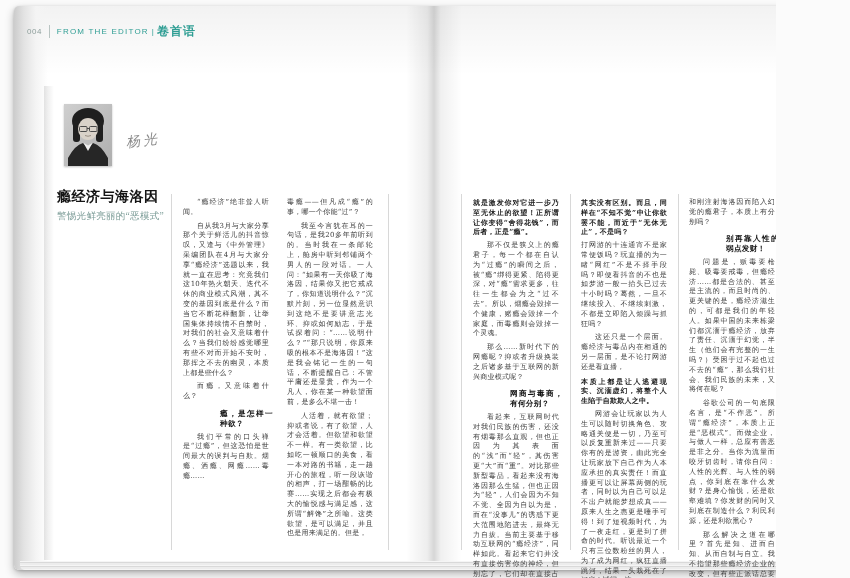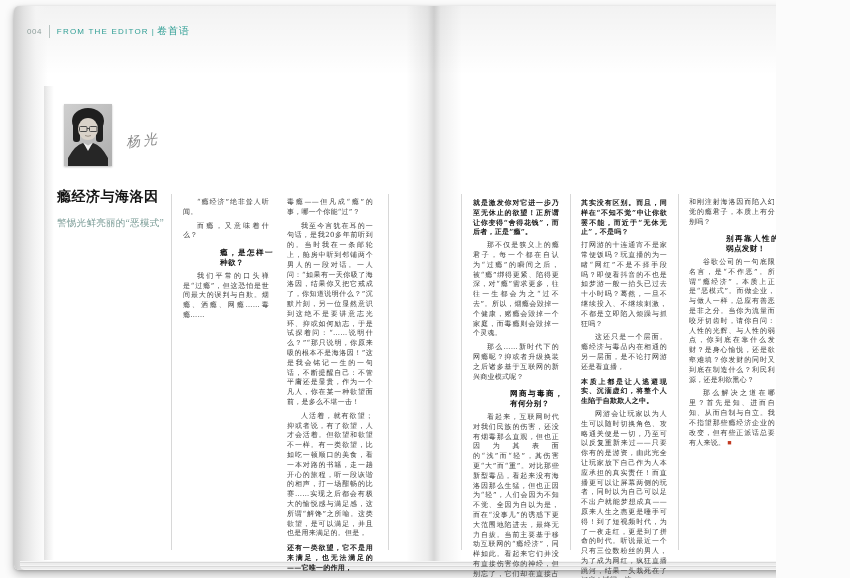--- a/index.html
+++ b/index.html
@@ -22,35 +22,35 @@
           background:repeating-linear-gradient(to right,#f7f7f7 0 2px,#dcdcdc 2px 3px,#efefef 3px 5px);}
   .page-stack-bottom{position:absolute;left:6px;right:14px;bottom:0;height:9px;border-radius:0 0 5px 5px;
           background:repeating-linear-gradient(to bottom,#f5f5f5 0 1px,#d9d9d9 1px 2px,#ececec 2px 4px);}
 
   
   .hdr-left{position:absolute;left:27px;top:24px;display:flex;align-items:center;height:14px;}
   .hdr-num{font-size:8px;color:#8d9e9b;letter-spacing:.5px;}
   .hdr-bar{display:inline-block;width:1px;height:13px;background:#b9c4c2;margin:0 7px;}
   .hdr-en{font-size:8px;color:#2f9e94;letter-spacing:1.2px;}
   .hdr-sep{font-size:8px;color:#2f9e94;margin:0 3px;}
-  .hdr-cn{font-size:10px;color:#2f9e94;font-weight:normal;letter-spacing:1px;}
+  .hdr-cn{font-size:12px;color:#2f9e94;font-weight:bold;letter-spacing:1px;}
   .hdr-right{position:absolute;left:789px;top:16px;border-left:1px solid #c0c0c0;
              padding:3px 0 6px 8px;font-size:19px;color:#7d7d7d;letter-spacing:.5px;}
 
   
   .photo{position:absolute;left:64px;top:104px;width:48px;height:62px;
          box-shadow:0 1px 2px rgba(0,0,0,.25);}
   .signature{position:absolute;left:126px;top:132px;font-family:"DejaVu Serif",serif;
          font-style:italic;font-size:14px;color:#8a8a8a;letter-spacing:3px;
          transform:rotate(-7deg);}
 
   
   .title-block{position:absolute;left:57px;top:189px;width:118px;font-family:Liberation Serif, serif;}
   .art-title{font-size:14px;line-height:1.2;font-weight:bold;color:#141414;letter-spacing:.5px;margin:0;}
-  .art-sub{font-size:9.5px;color:#7b9c97;margin-top:11px;letter-spacing:.3px;}
+  .art-sub{font-size:9.5px;color:#7b9c97;margin-top:4px;letter-spacing:.3px;}
 
   
   .rule{position:absolute;top:194px;height:356px;width:1px;background:#d8d8d8;}
   .col{position:absolute;top:194px;width:94px;font-family:"DejaVu Serif",serif;
        font-size:7px;line-height:9.8px;color:#3c3c3c;text-align:justify;
        text-justify:inter-character;letter-spacing:.25px;}
   .col p{margin:4px;}
   .col .p{text-indent:2em;}
   .col .pc{text-indent:0;}
   .col .pbc{text-indent:0;font-weight:bold;color:#1c1c1c;}
@@ -112,45 +112,46 @@
   </div>
 
   <div class="rule" style="left:171px"></div>
   <div class="rule" style="left:388px"></div>
   <div class="rule" style="left:461px"></div>
   <div class="rule" style="left:570px"></div>
   <div class="rule" style="left:678px"></div>
 
   <div class="col" style="left:179px">
       <p class="p">“瘾经济”绝非耸人听闻。</p>
+      <p class="p">自从我3月与大家分享那个关于鲜活儿的抖音惊叹，又逢与《中外管理》采编团队在4月与大家分享“瘾经济”选题以来，我就一直在思考：究竟我们这10年热火朝天、迭代不休的商业模式风潮，其不变的基因到底是什么？而当它不断花样翻新，让举国集体持续情不自禁时，对我们的社会又意味着什么？当我们纷纷感觉哪里有些不对而开始不安时，那挥之不去的幽灵，本质上都是些什么？</p>
       <p class="p">而瘾，又意味着什么？</p>
       <p class="h">瘾，是怎样一种欲？</p>
       <p class="p">我们平常的口头禅是“过瘾”，但这恐怕是世间最大的误判与自欺。烟瘾、酒瘾、网瘾……毒瘾……</p>
     </div>
   <div class="col" style="left:283px">
       <p class="pc">毒瘾——但凡成“瘾”的事，哪一个你能“过”？</p>
       <p class="p">我至今言犹在耳的一句话，是我20多年前听到的。当时我在一条邮轮上，舱房中听到邻铺两个男人的一段对话。一人问：“如果有一天你吸了海洛因，结果你又把它戒成了，你知道说明什么？”沉默片刻，另一位显然意识到这绝不是要讲意志光环、抑或如何励志，于是试探着问：“……说明什么？”“那只说明，你原来吸的根本不是海洛因！”这是我会铭记一生的一句话，不断提醒自己：不管平庸还是显贵，作为一个凡人，你在某一种欲望面前，是多么不堪一击！</p>
       <p class="p">人活着，就有欲望；抑或者说，有了欲望，人才会活着。但欲望和欲望不一样。有一类欲望，比如吃一顿顺口的美食，看一本对路的书籍，走一趟开心的旅程，听一段诙谐的相声，打一场酣畅的比赛……实现之后都会有极大的愉悦感与满足感，这所谓“解馋”之所喻。这类欲望，是可以满足，并且也是用来满足的。但是，</p>
-      <p class="pbc">还有一类欲望，它不是用来满足，也无法满足的——它唯一的作用，</p>
     </div>
   <div class="col" style="left:577px">
       <p class="pbc">其实没有区别。而且，同样在“不知不觉”中让你欲罢不能，而近于“无休无止”，不是吗？</p>
       <p class="pc">打网游的十连通宵不是家常便饭吗？玩直播的为一睹“网红”不是不择手段吗？即便看抖音的不也是如梦游一般一抬头已过去十小时吗？蓦然，一旦不继续投入、不继续刺激，不都是立即陷入烦躁与抓狂吗？</p>
       <p class="p">这还只是一个层面。瘾经济与毒品内在相通的另一层面，是不论打网游还是看直播，</p>
       <p class="pbc">本质上都是让人逃避现实、沉湎虚幻，将整个人生陷于自欺欺人之中。</p>
       <p class="p">网游会让玩家以为人生可以随时切换角色、攻略通关便是一切，乃至可以反复重新来过——只要你有的是游资，由此完全让玩家放下自己作为人本应承担的真实责任！而直播更可以让屏幕两侧的玩者，同时以为自己可以足不出户就能梦想成真——原来人生之惠更是唾手可得！到了短视频时代，为了一夜走红，更是到了拼命的时代。听说最近一个只有三位数粉丝的男人，为了成为网红，疯狂直播跳河，结果一头栽死在了河底！试问，这</p>
     </div>
   <div class="col" style="left:469px">
       <p class="pbc">就是激发你对它进一步乃至无休止的欲望！正所谓让你变得“舍得花钱”，而后者，正是“瘾”。</p>
       <p class="p">那不仅是狭义上的瘾君子，每一个都在自认为“过瘾”的瞬间之后，被“瘾”绑得更紧、陷得更深，对“瘾”需求更多，往往一生都会为之“过不去”。所以，烟瘾会毁掉一个健康，赌瘾会毁掉一个家庭，而毒瘾则会毁掉一个灵魂。</p>
       <p class="p">那么……新时代下的网瘾呢？抑或者升级换装之后诸多基于互联网的新兴商业模式呢？</p>
       <p class="h">网商与毒商，有何分别？</p>
       <p class="p">看起来，互联网时代对我们民族的伤害，还没有烟毒那么直观，但也正因为其表面的“浅”而“轻”，其伤害更“大”而“重”。对比那些新型毒品，看起来没有海洛因那么生猛，但也正因为“轻”，人们会因为不知不觉、全因为自以为是，而在“没事儿”的诱惑下更大范围地陷进去，最终无力自拔。当前主要基于移动互联网的“瘾经济”，同样如此。看起来它们并没有直接伤害你的神经，但别忘了，它们却在直接占用你的时间。而</p>
       <p class="pbc">作为一个人而言，失去时间和失去灵魂，</p>
     </div>
   <div class="col" style="left:685px">
       <p class="pc">和刚注射海洛因而陷入幻觉的瘾君子，本质上有分别吗？</p>
       <p class="h">别再靠人性的弱点发财！</p>
+      <p class="p">问题是，贩毒要枪毙、吸毒要戒毒，但瘾经济……都是合法的、甚至是主流的，而且时尚的、更关键的是，瘾经济滋生的，可都是我们的年轻人。如果中国的未来栋梁们都沉湎于瘾经济，放弃了责任、沉湎于幻觉，半生（他们会有完整的一生吗？）受困于过不起也过不去的“瘾”，那么我们社会、我们民族的未来，又将何在呢？</p>
       <p class="p">谷歌公司的一句底限名言，是“不作恶”。所谓“瘾经济”，本质上正是“恶模式”。而做企业，与做人一样，总应有善恶是非之分。当你为流量而咬牙切齿时，请你自问：人性的光辉、与人性的弱点，你到底在靠什么发财？是身心愉悦，还是欲壑难填？你发财的同时又到底在制造什么？利民利源，还是利欲熏心？</p>
       <p class="p">那么解决之道在哪里？首先是知、进而自知、从而自制与自立。我不指望那些瘾经济企业的改变，但有些正派话总要有人来说。<span class="endmark">■</span></p>
     </div>
 
 </div>
 
 </body></html>

